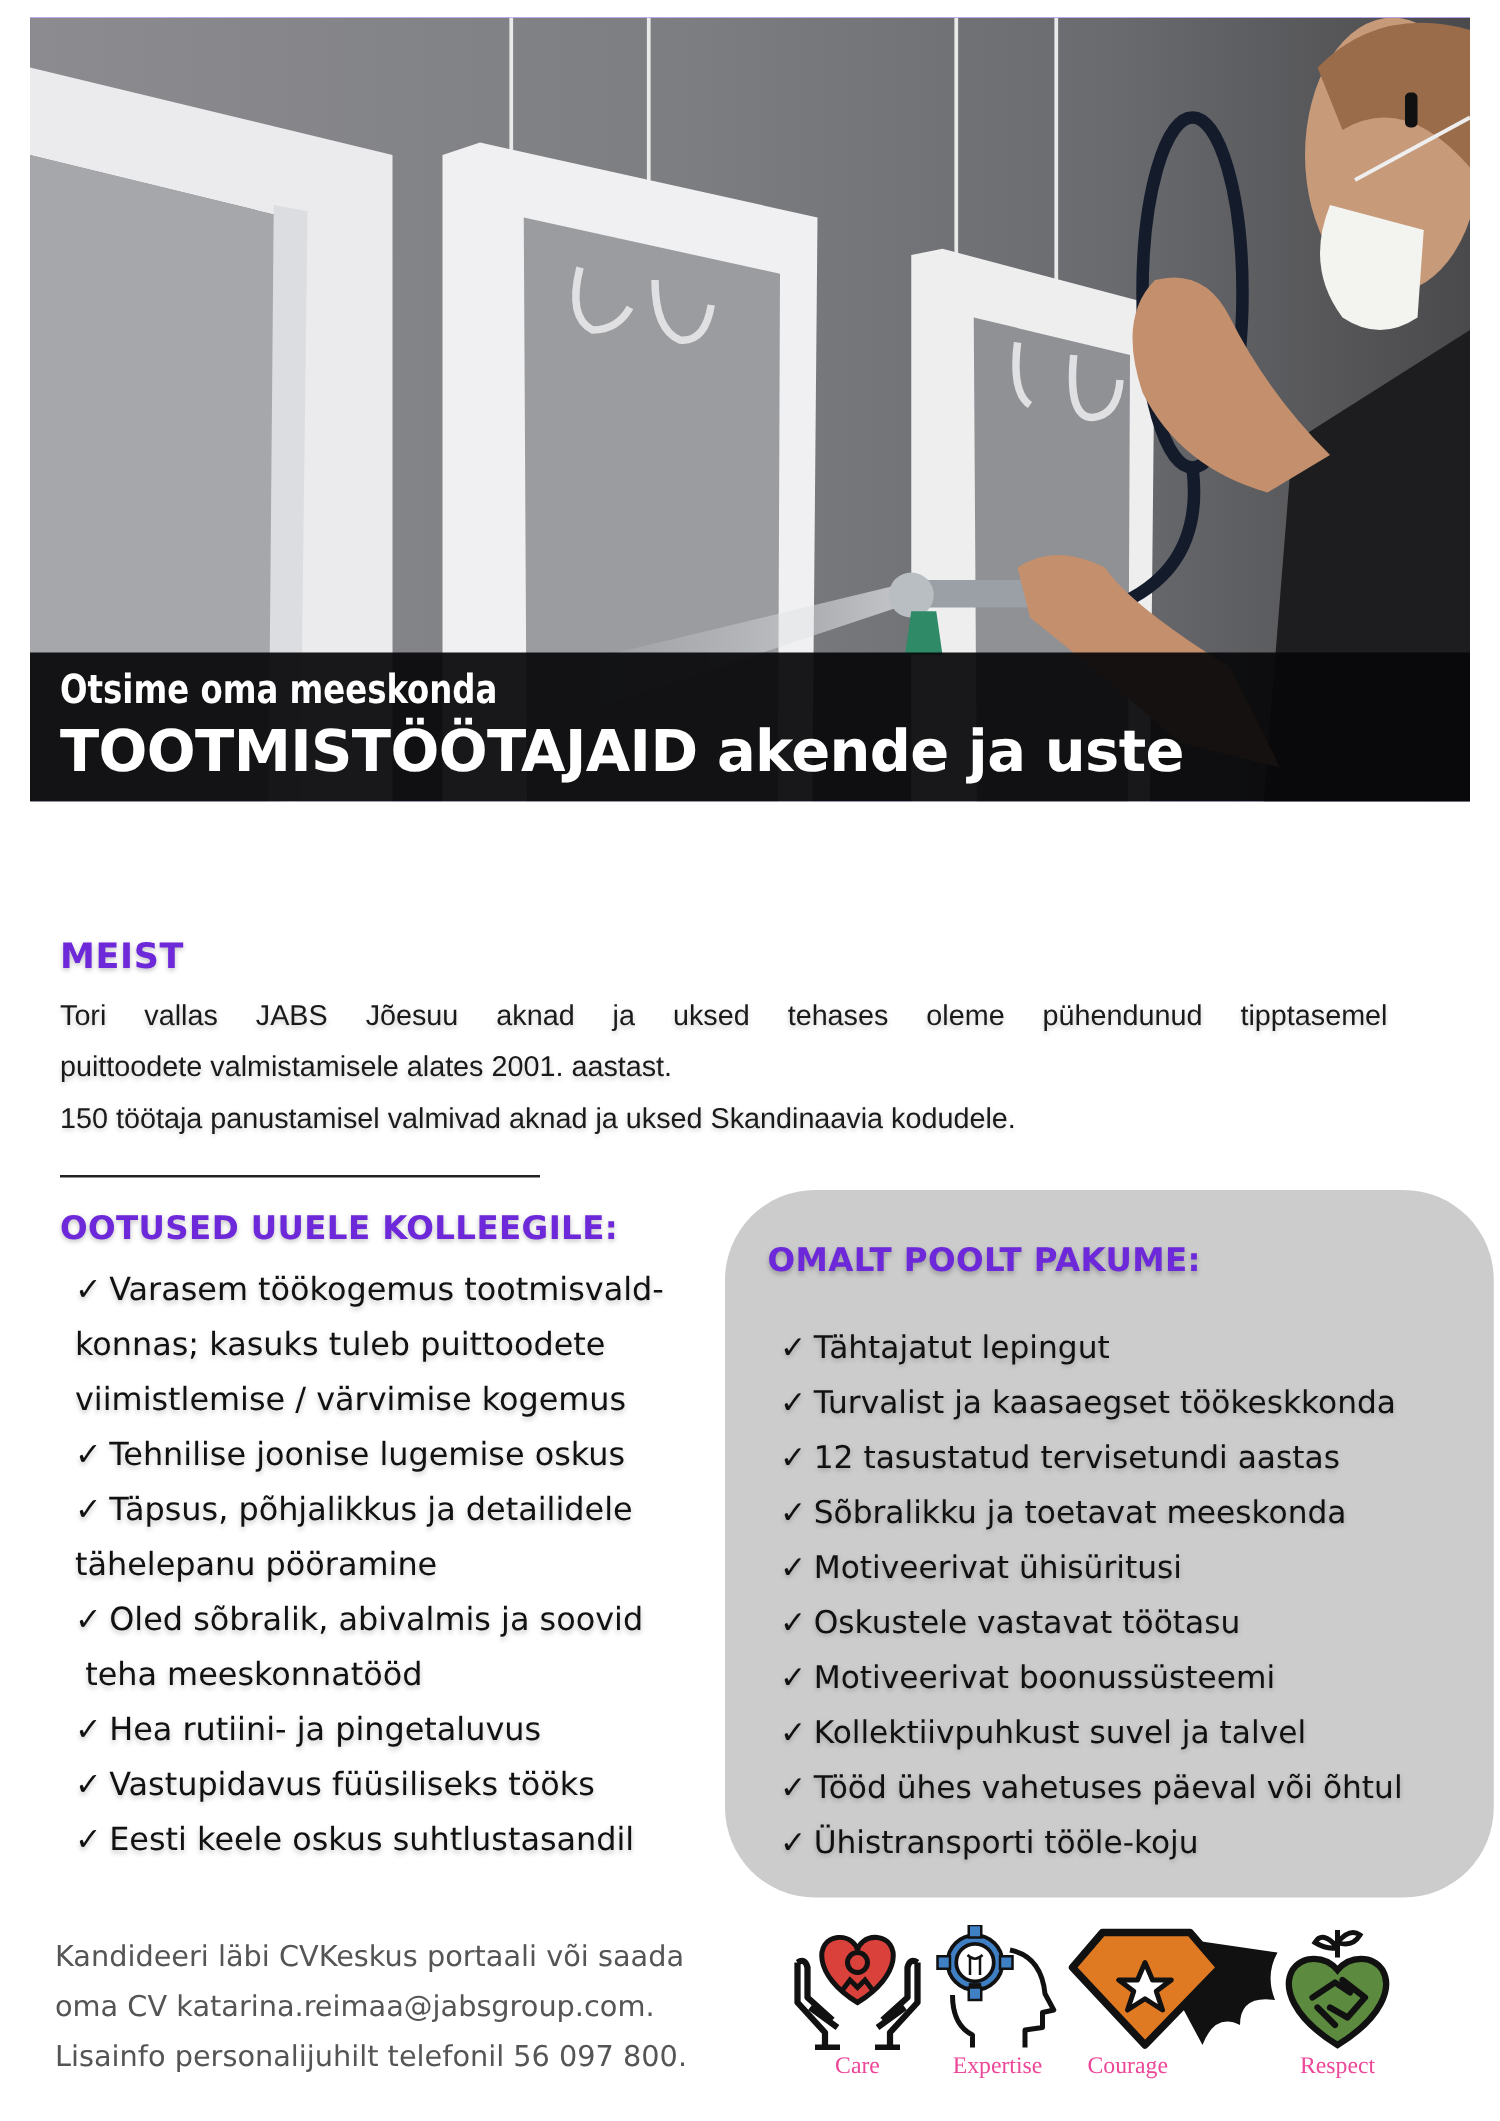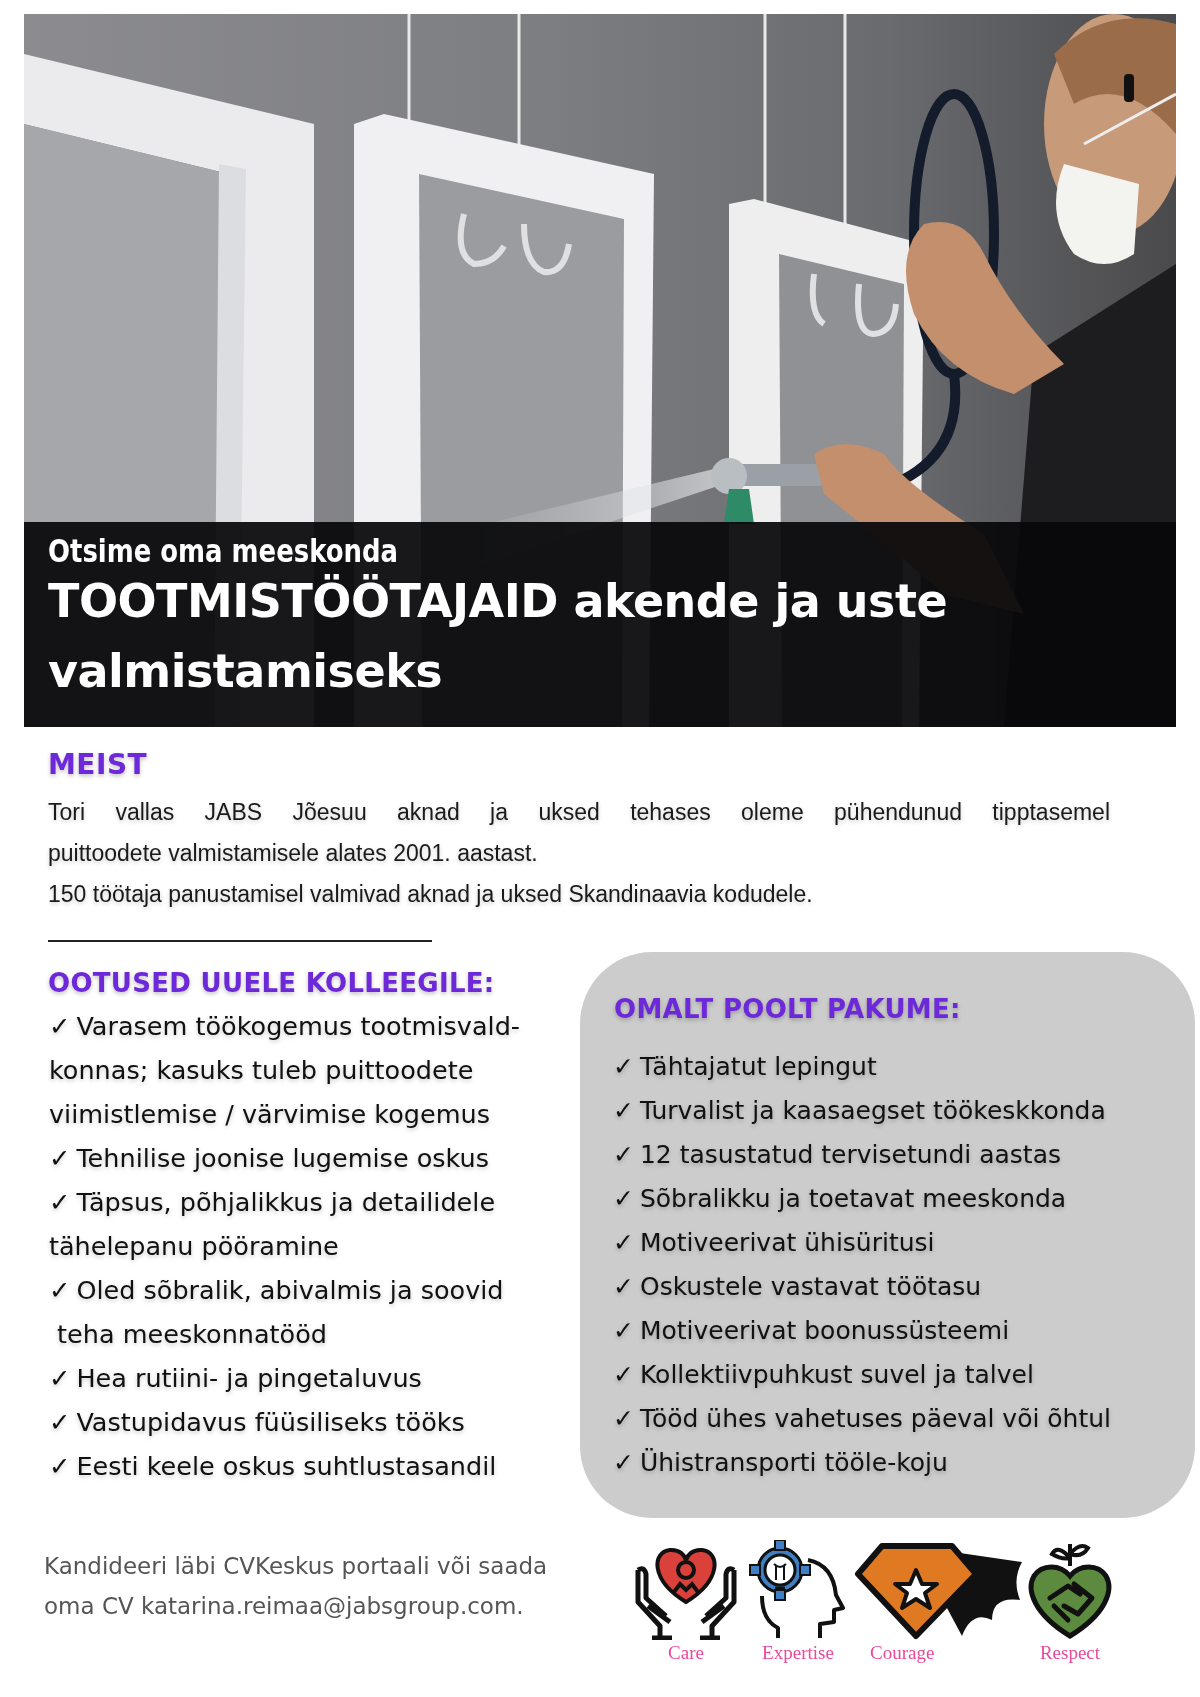--- a/index.html
+++ b/index.html
@@ -1,36 +1,36 @@
 <!DOCTYPE html>
 <html><head>
 <meta charset="utf-8">
 <style>
   html, body { margin: 0; padding: 0; background: #ffffff; }
   body { width: 1200px; height: 1697px; position: relative; overflow: hidden; font-family: "DejaVu Sans", sans-serif; color: #111; }
 
   
-  .hero { position: absolute; left: 24px; top: 14px; width: 1152px; height: 713px; overflow: hidden; background: #8b5cf6; }
+  .hero { position: absolute; left: 24px; top: 14px; width: 1152px; height: 627px; overflow: hidden; background: #8b5cf6; }
   .hero svg.photo { position: absolute; left: 0; top: 0; width: 1152px; height: 713px; }
   .banner { position: absolute; left: 0; top: 508px; width: 1152px; height: 205px; background: rgba(8,8,10,0.93); }
   .banner .kicker { position: absolute; left: 24px; top: 10px; color: #fff; font-family: "DejaVu Sans Condensed", "DejaVu Sans", sans-serif; font-weight: bold; font-size: 32px; letter-spacing: 0px; transform: scaleX(0.9); transform-origin: left; }
   .banner .title { position: absolute; left: 24px; top: 44px; width: 1100px; color: #fff; font-family: "DejaVu Sans", sans-serif; font-weight: bold; font-size: 46px; line-height: 70px; letter-spacing: -0.5px; }
 
   
   .section-title { font-family: "DejaVu Sans", sans-serif; font-weight: bold; color: #6d28d9; text-shadow: 0 2px 4px rgba(0,0,0,0.25); }
   .meist-title { position: absolute; left: 48px; top: 748px; font-size: 28px; letter-spacing: 0.5px; }
   .meist-body { position: absolute; left: 48px; top: 792px; width: 1062px; font-size: 23px; line-height: 41px; color: #1a1a1a; text-align: justify; text-shadow: 0 2px 4px rgba(0,0,0,0.2); font-family: "Liberation Sans", sans-serif; }
   .meist-body .line { display: block; }
   .meist-body .justify { text-align: justify; text-align-last: justify; }
   .divider { position: absolute; left: 48px; top: 940px; width: 384px; height: 2px; background: #222; }
 
   
   .left-col { position: absolute; left: 48px; top: 968px; width: 530px; }
   .left-col .section-title { font-size: 26px; letter-spacing: 0.3px; margin: 0 0 6px 0; white-space: nowrap; }
-  .list { list-style: none; padding: 0; margin: 1px; }
+  .list { list-style: none; padding: 0; margin: 12px; }
   .list li { font-size: 26px; line-height: 44px; color: #111; text-shadow: 0 2px 4px rgba(0,0,0,0.22); font-family: "DejaVu Sans", sans-serif; }
   .left-col .list li { font-size: 25.5px; }
   .check { display: inline-block; margin-right: 6px; font-family: "DejaVu Sans", sans-serif; }
 
   
   .offer-box { position: absolute; left: 580px; top: 952px; width: 572px; height: 566px; background: #cccccc; border-radius: 72px; padding-left: 43px; }
   .offer-box .section-title { position: absolute; left: 34px; top: 42px; font-size: 26px; letter-spacing: 0.3px; white-space: nowrap; }
   .offer-box .list { position: absolute; left: 32px; top: 92px; width: 540px; }
   .offer-box .list li { font-size: 25px; line-height: 44px; white-space: nowrap; }
 
@@ -148,20 +148,21 @@
       <li><span class="check">✓</span><span>Motiveerivat boonussüsteemi</span></li>
       <li><span class="check">✓</span><span>Kollektiivpuhkust suvel ja talvel</span></li>
       <li><span class="check">✓</span><span>Tööd ühes vahetuses päeval või õhtul</span></li>
       <li><span class="check">✓</span><span>Ühistransporti tööle-koju</span></li>
     </ul>
 </div>
 
 <div class="contact">
   <div>Kandideeri läbi CVKeskus portaali või saada</div>
   <div>oma CV katarina.reimaa@jabsgroup.com.</div>
+  <div>Lisainfo personalijuhilt telefonil 56 097 800.</div>
 </div>
 
 <div class="values">
   <div class="value" style="left:0px; width:112px;">
     <svg width="112" height="100" viewBox="0 0 112 100">
       <path d="M56 62 C20 40 22 12 40 10 C50 9 55 16 56 20 C57 16 62 9 72 10 C90 12 92 40 56 62 Z" fill="#d9413a" stroke="#111" stroke-width="4"></path>
       <circle cx="56" cy="30" r="8" fill="none" stroke="#111" stroke-width="4"></circle>
       <path d="M44 52 L50 44 L56 50 L62 44 L68 52" fill="none" stroke="#111" stroke-width="4"></path>
       <path d="M8 30 L8 62 L30 86 L30 98 M8 30 Q14 26 16 34 L16 58 L36 76" fill="none" stroke="#111" stroke-width="5" stroke-linejoin="round"></path>
       <path d="M104 30 L104 62 L82 86 L82 98 M104 30 Q98 26 96 34 L96 58 L76 76" fill="none" stroke="#111" stroke-width="5" stroke-linejoin="round"></path>

